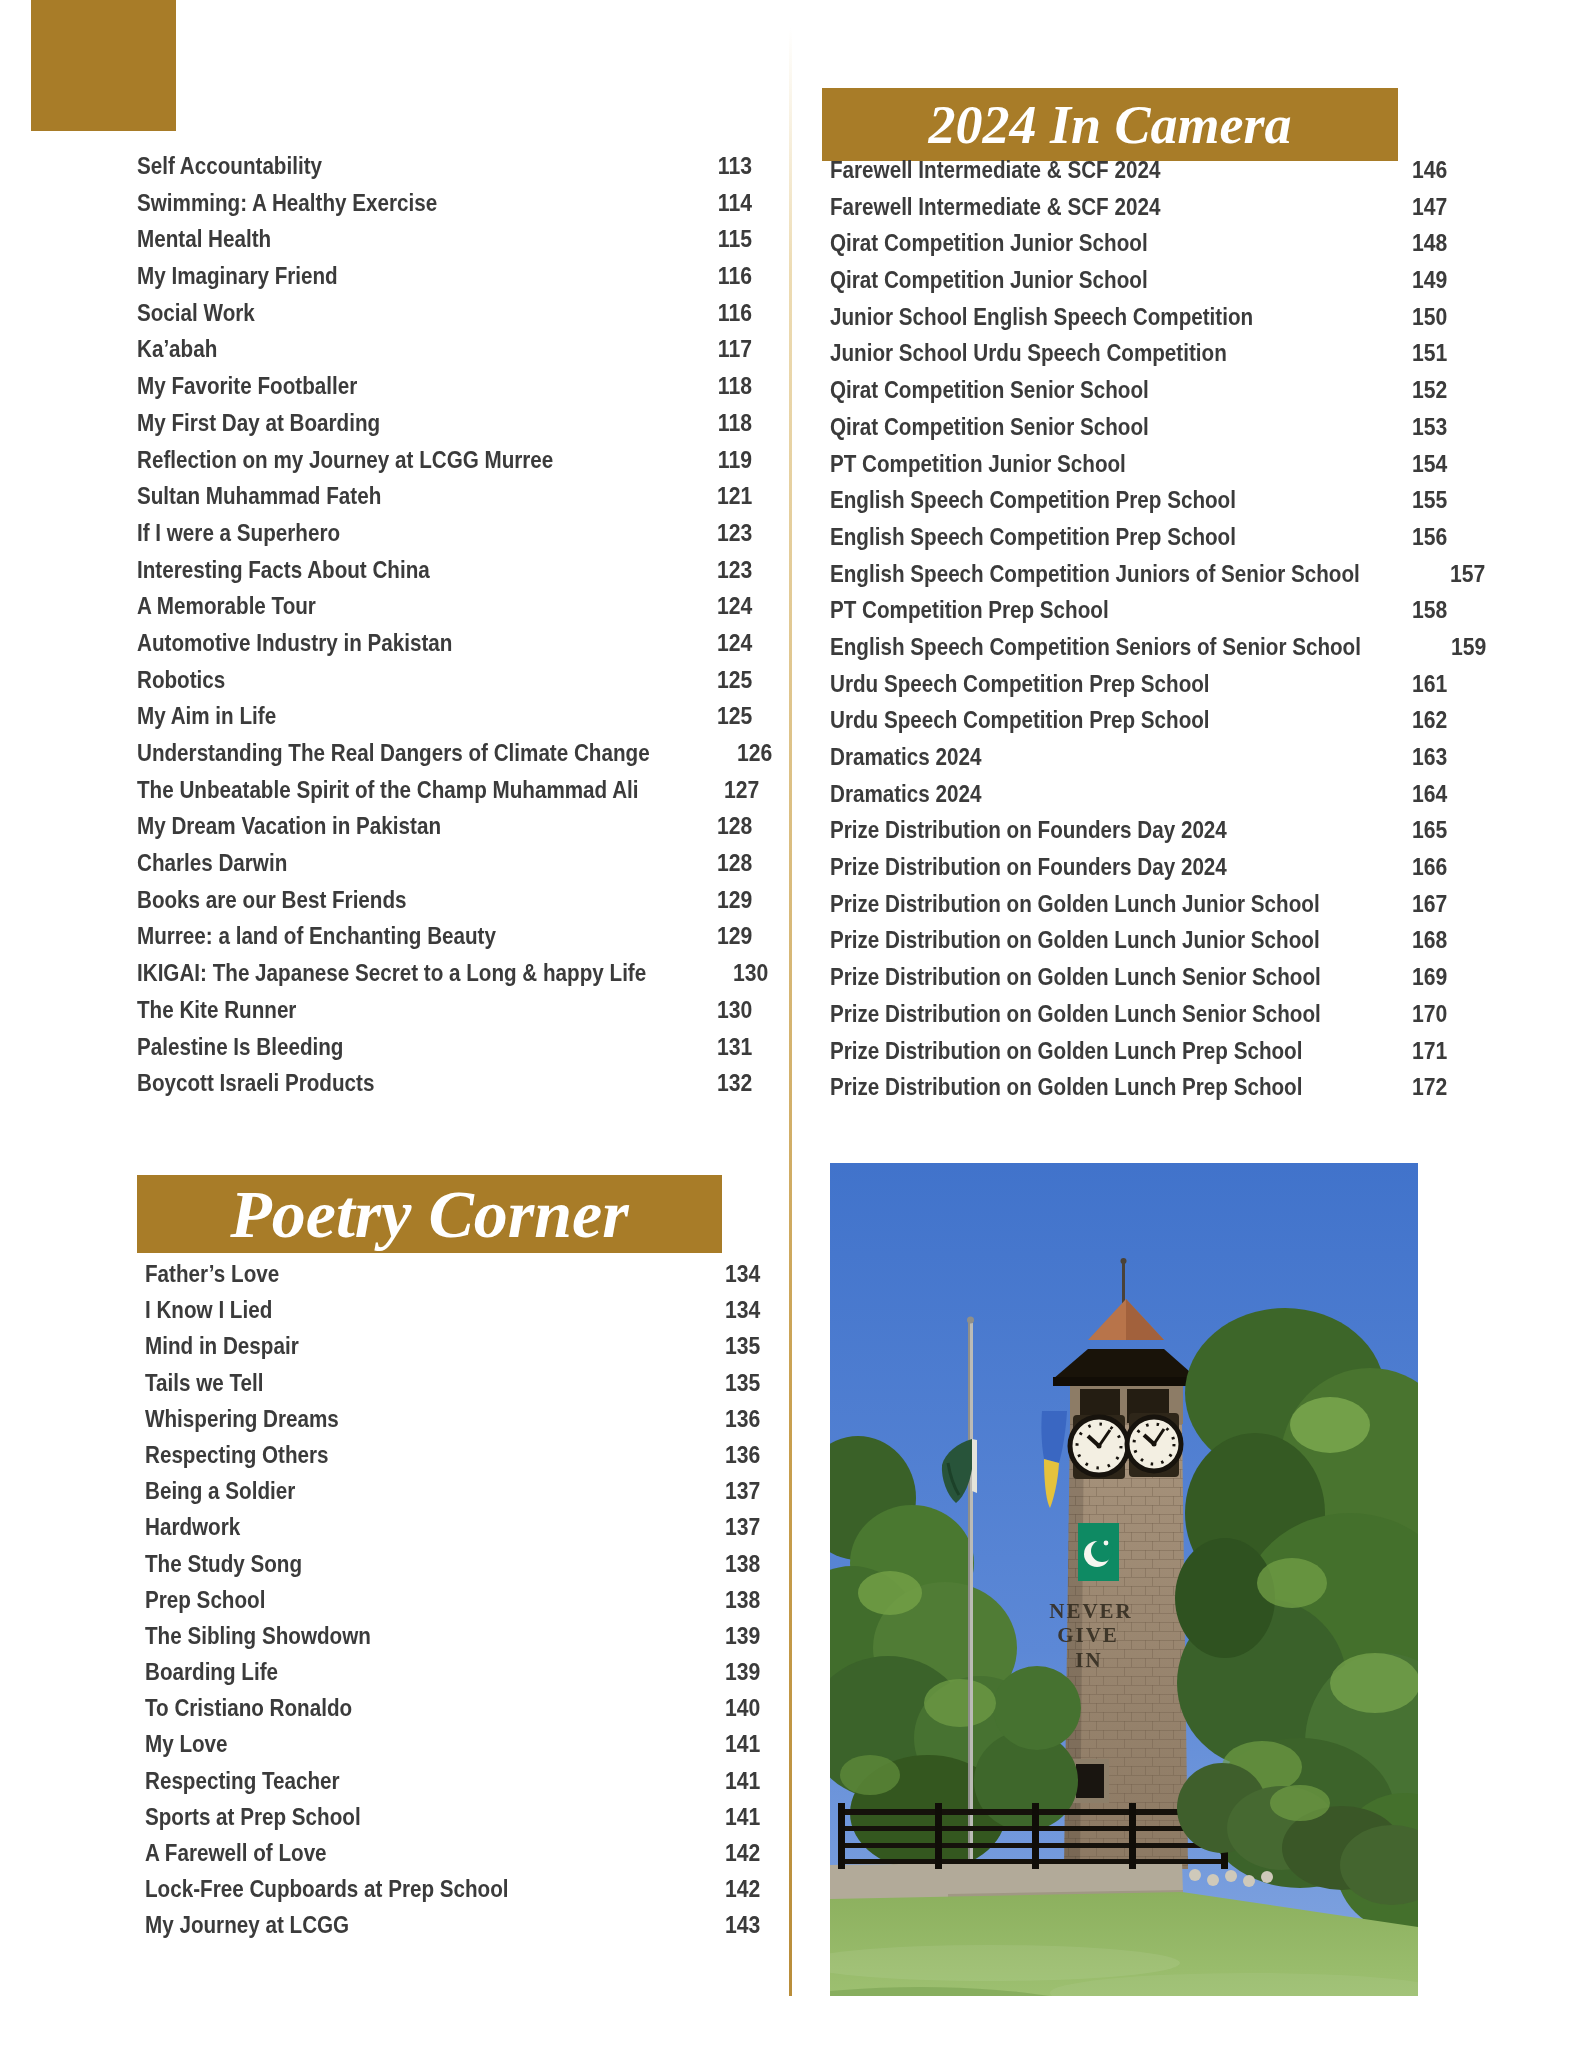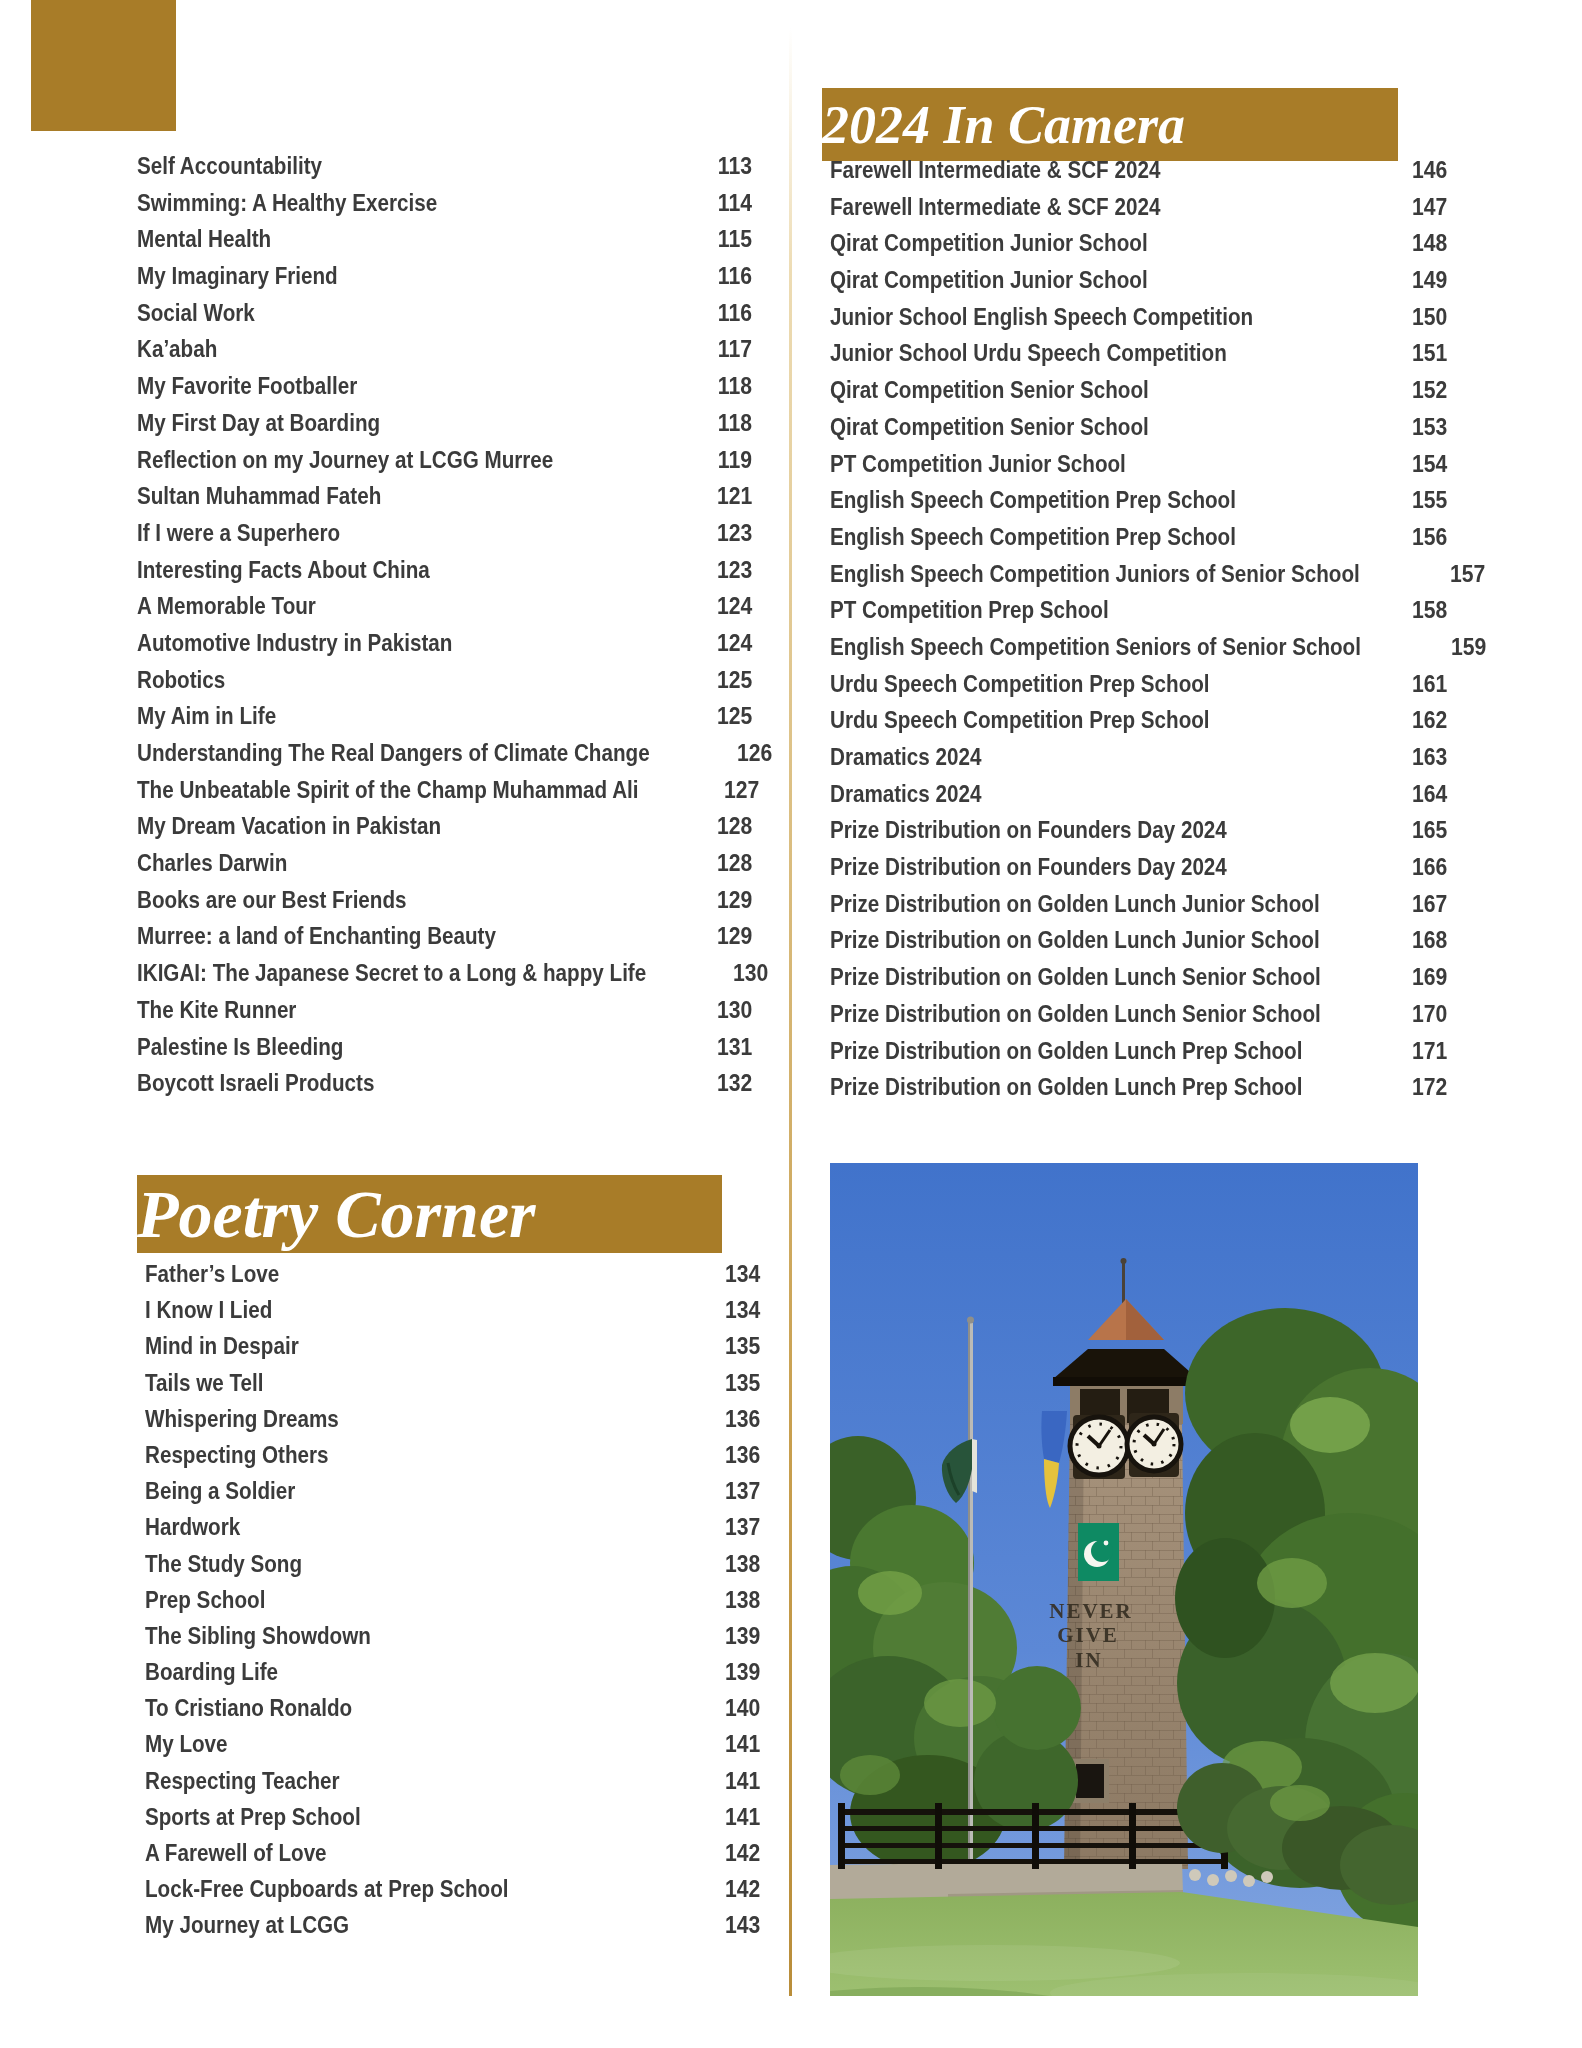--- a/index.html
+++ b/index.html
@@ -23,21 +23,21 @@
   .toc-title {
     flex:1 1 auto; white-space:nowrap; font-weight:700; font-size:24px;
     transform:scaleX(0.86); transform-origin:0 50%;
   }
   .toc-page {
     flex:0 0 auto; font-weight:700; font-size:23.5px;
     transform:scaleX(0.9); transform-origin:100% 50%;
   }
   .banner {
     position:absolute; background:#a87c28; color:#ffffff;
-    display:flex; align-items:center; justify-content:flex-start;
+    display:flex; align-items:center; justify-content:center;
     font-family:"Liberation Serif", serif; font-style:italic; font-weight:700;
   }
   .poetry-banner { left:137px; top:1175px; width:585px; height:78px; font-size:68px; }
   .camera-banner { left:822px; top:88px;  width:576px; height:73px; font-size:54px; }
   .photo { position:absolute; left:830px; top:1163px; width:588px; height:885px; }
   .photo svg { display:block; }
 </style>
 </head>
 <body>
 

